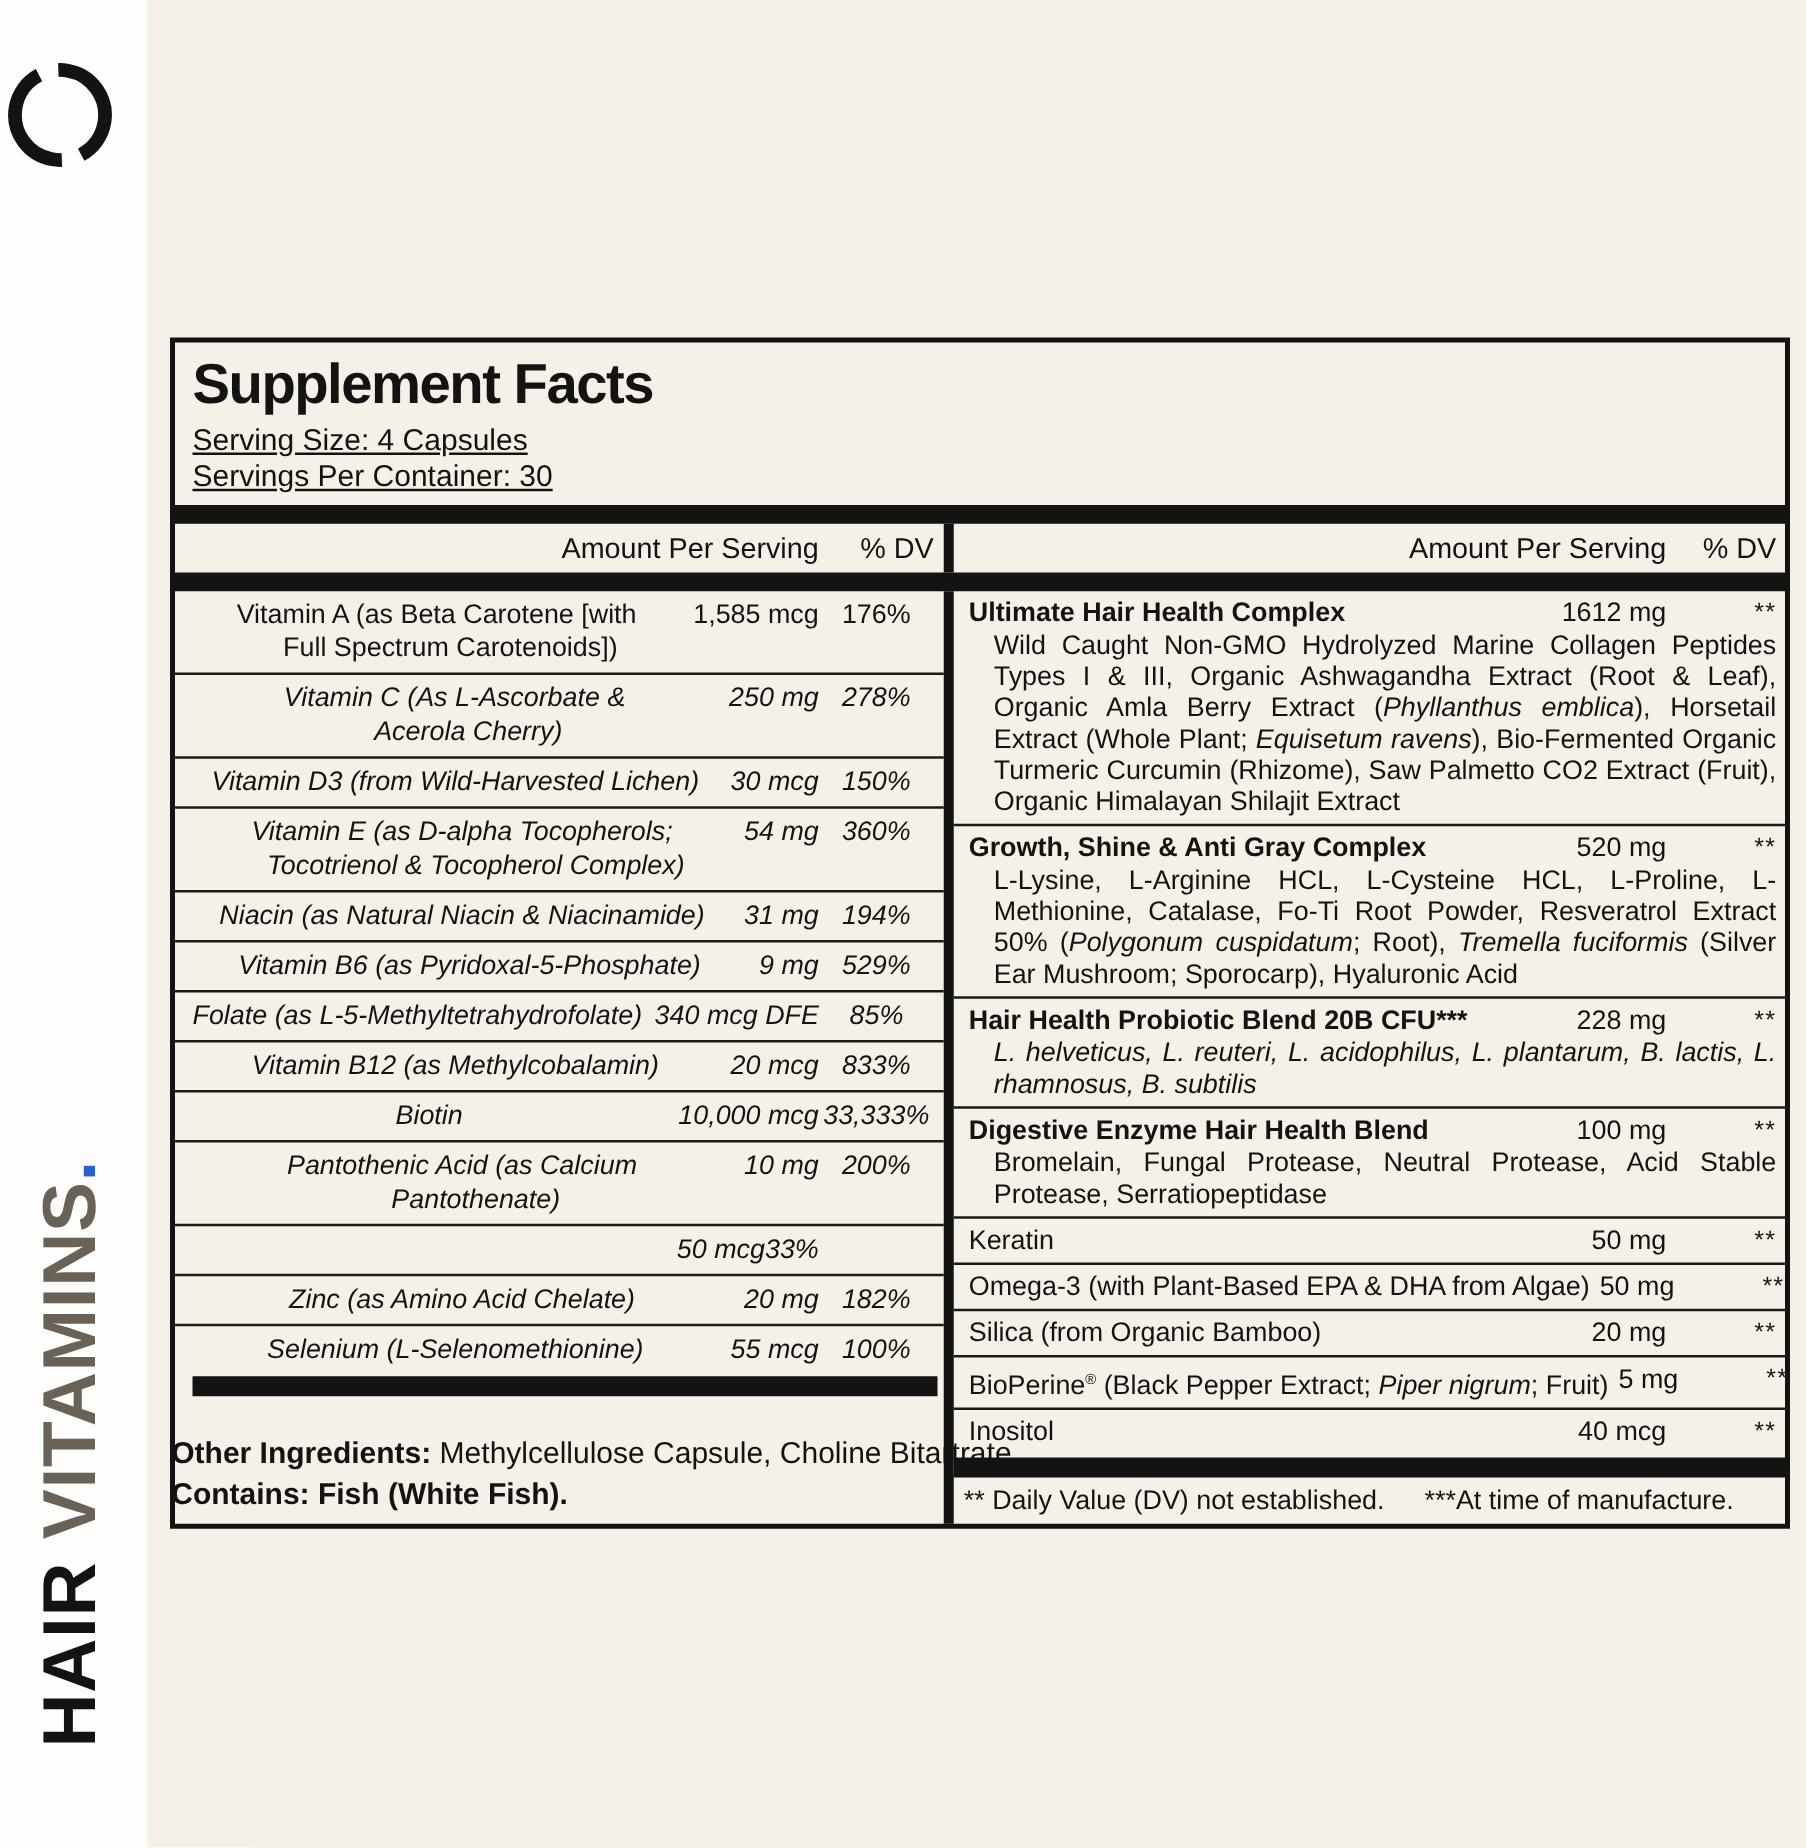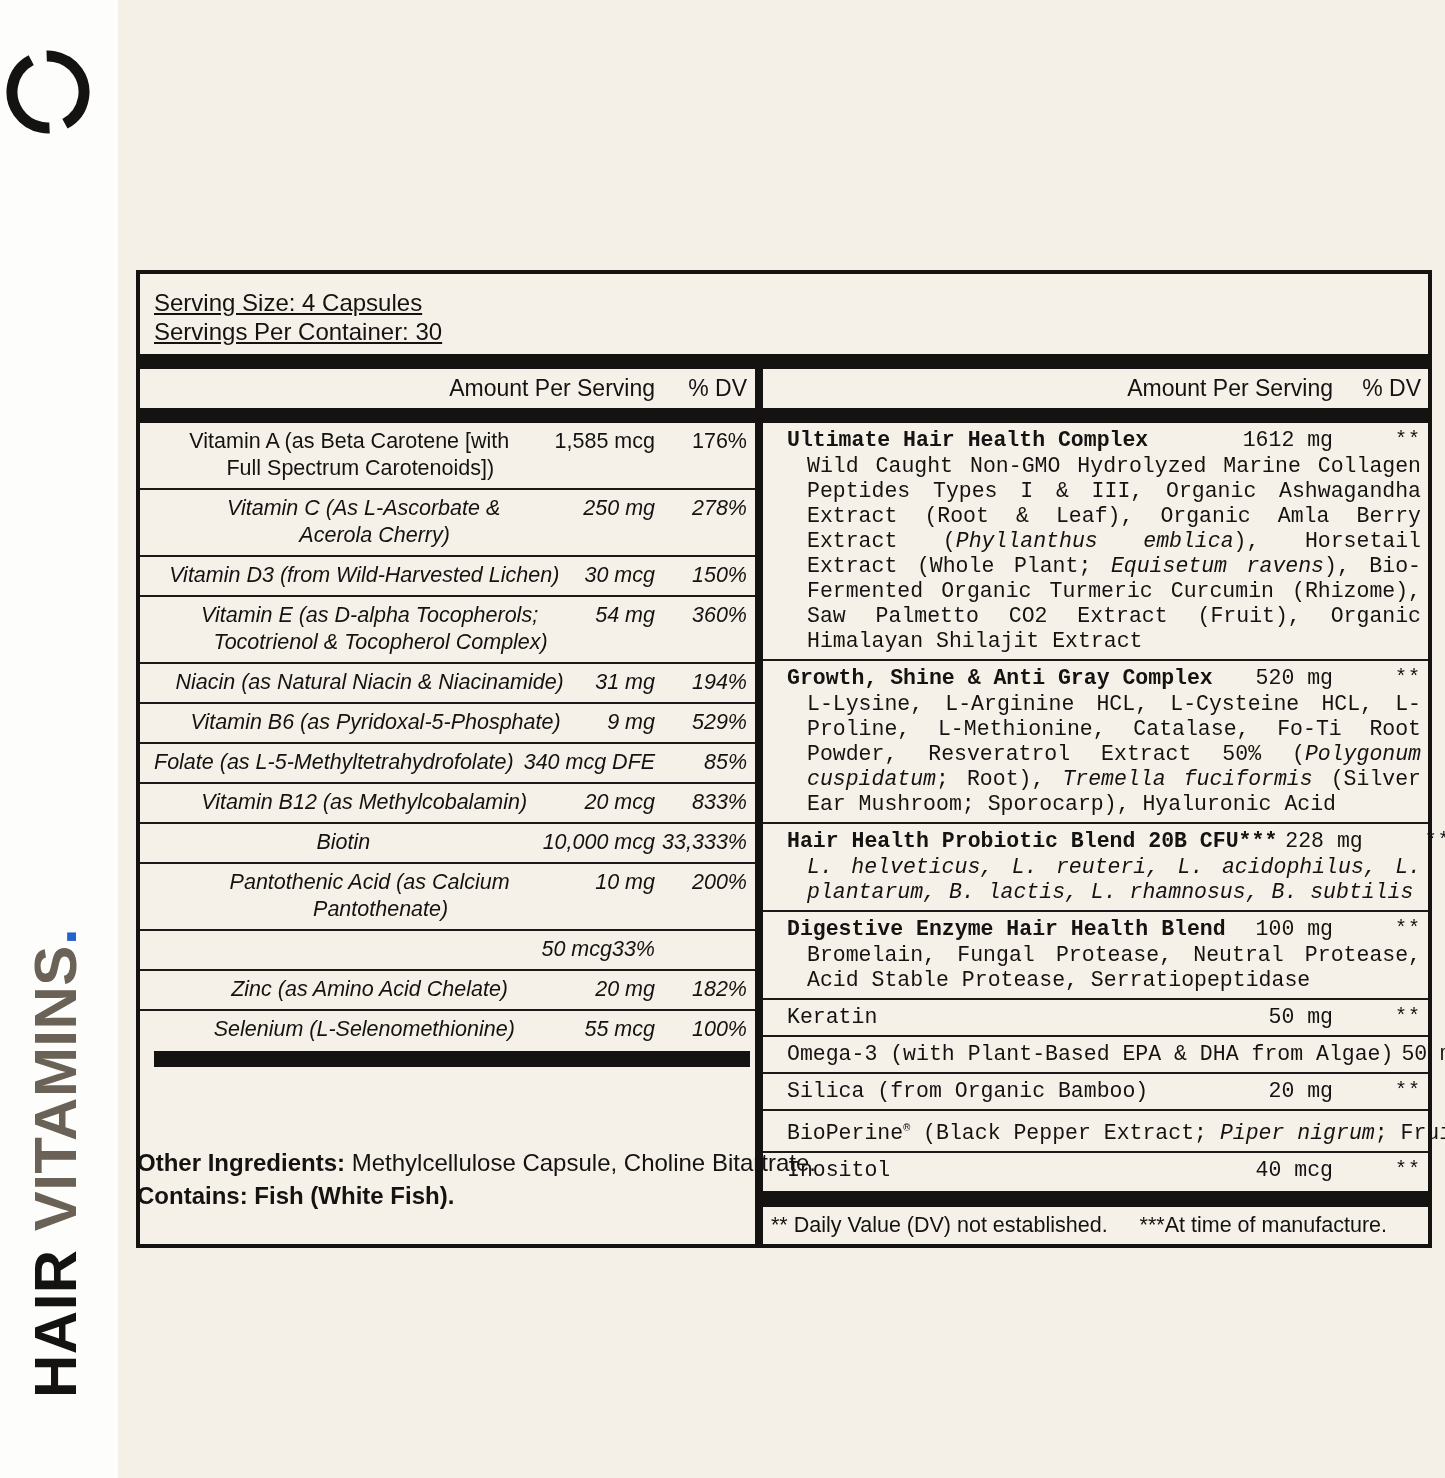--- a/index.html
+++ b/index.html
@@ -31,25 +31,25 @@
   .hdr-dv{grid-column:3;text-align:right;white-space:nowrap;}
   .thickbar2{height:15px;background:#141311;}
 
   
   .lrow{display:grid;grid-template-columns:1fr auto 92px;padding:5px 8px 6px 14px;
         font-size:21.5px;line-height:27px;}
   .lrow + .lrow{border-top:2px solid #1b1a18;font-style:italic;}
   .l-name{white-space:nowrap;text-align:center;}
   .l-line2{display:block;padding-left:22px;}
   .l-amt{text-align:right;white-space:nowrap;align-self:start;padding-left:10px;}
-  .l-dv{text-align:right;white-space:nowrap;align-self:start;}
+  .l-dv{text-align:center;white-space:nowrap;align-self:start;}
   .endbar-left{height:16px;background:#141311;margin:2px 5px 0 14px;}
 
   
-  .rrow{padding:4px 7px 5px 24px;font-size:21.5px;line-height:26px;font-family:Liberation Mono, monospace;}
+  .rrow{padding:4px 7px 5px 12px;font-size:21.5px;line-height:26px;}
   .rrow + .rrow{border-top:2px solid #1b1a18;}
   .rhead{display:grid;grid-template-columns:1fr auto 88px;}
   .r-name{white-space:nowrap;}
   .r-name.bold{font-weight:700;}
   .r-amt{text-align:center;white-space:nowrap;align-self:start;padding-left:8px;}
   .r-dv{text-align:right;white-space:nowrap;align-self:start;font-size:20px;letter-spacing:1px;}
   .rsub{padding-left:20px;text-align:justify;line-height:25px;margin-top:1px;}
   .rsub sup,.r-name sup{font-size:0.55em;}
   .endbar-right{height:16px;background:#141311;margin-top:3px;}
   .footnote{display:flex;gap:32px;font-size:21.5px;padding:6px 7px 6px 8px;white-space:nowrap;}
@@ -66,20 +66,21 @@
   <svg class="logo" width="84" height="84" viewBox="0 0 84 84">
     <circle cx="42" cy="42" r="36" fill="none" stroke="#141311" stroke-width="11" stroke-dasharray="97 16.1" stroke-dashoffset="8" transform="rotate(-80 42 42)"></circle>
   </svg>
 
   <div class="brand">
     <span class="b-primary">HAIR</span><span class="b-secondary">VITAMINS</span><span class="b-dot">.</span>
   </div>
 
   <div class="panel">
     <div class="panel-head">
+      <div class="sf-title">Supplement Facts</div>
       <div class="serving">
         <div>Serving Size: 4 Capsules</div>
         <div>Servings Per Container: 30</div>
       </div>
     </div>
 
     <div class="thickbar"></div>
 
     <div class="grid3">
       <div class="hdr-cell hdr-left">

